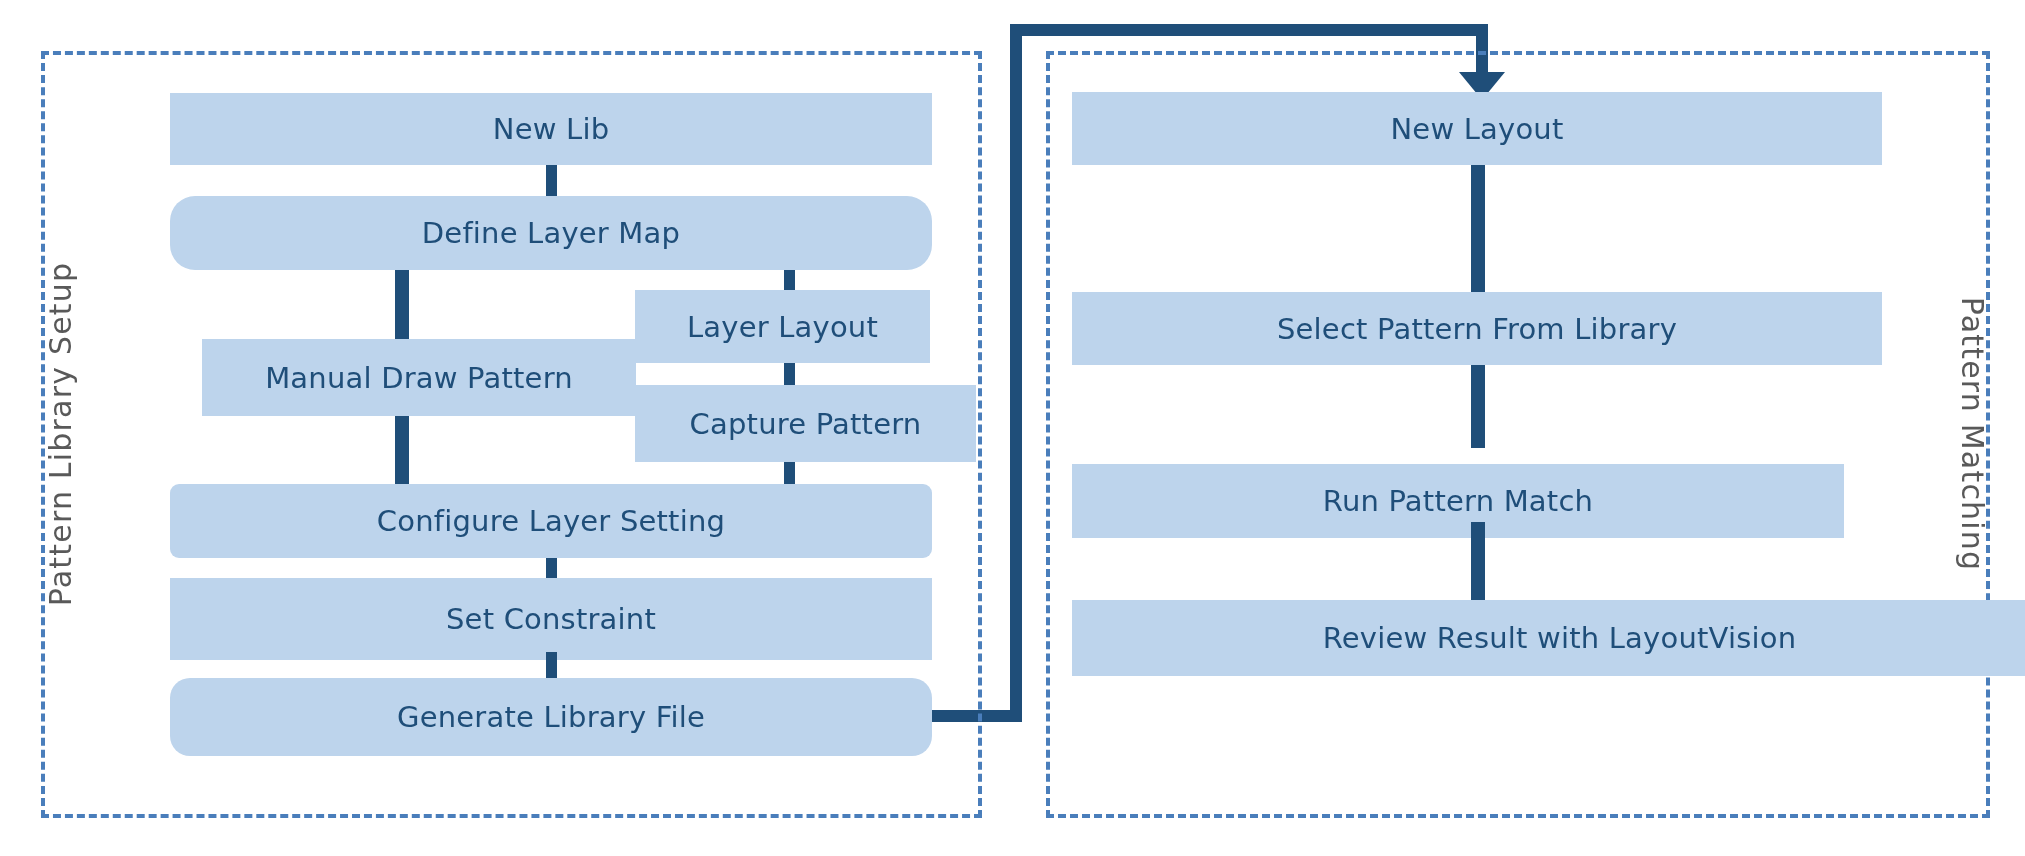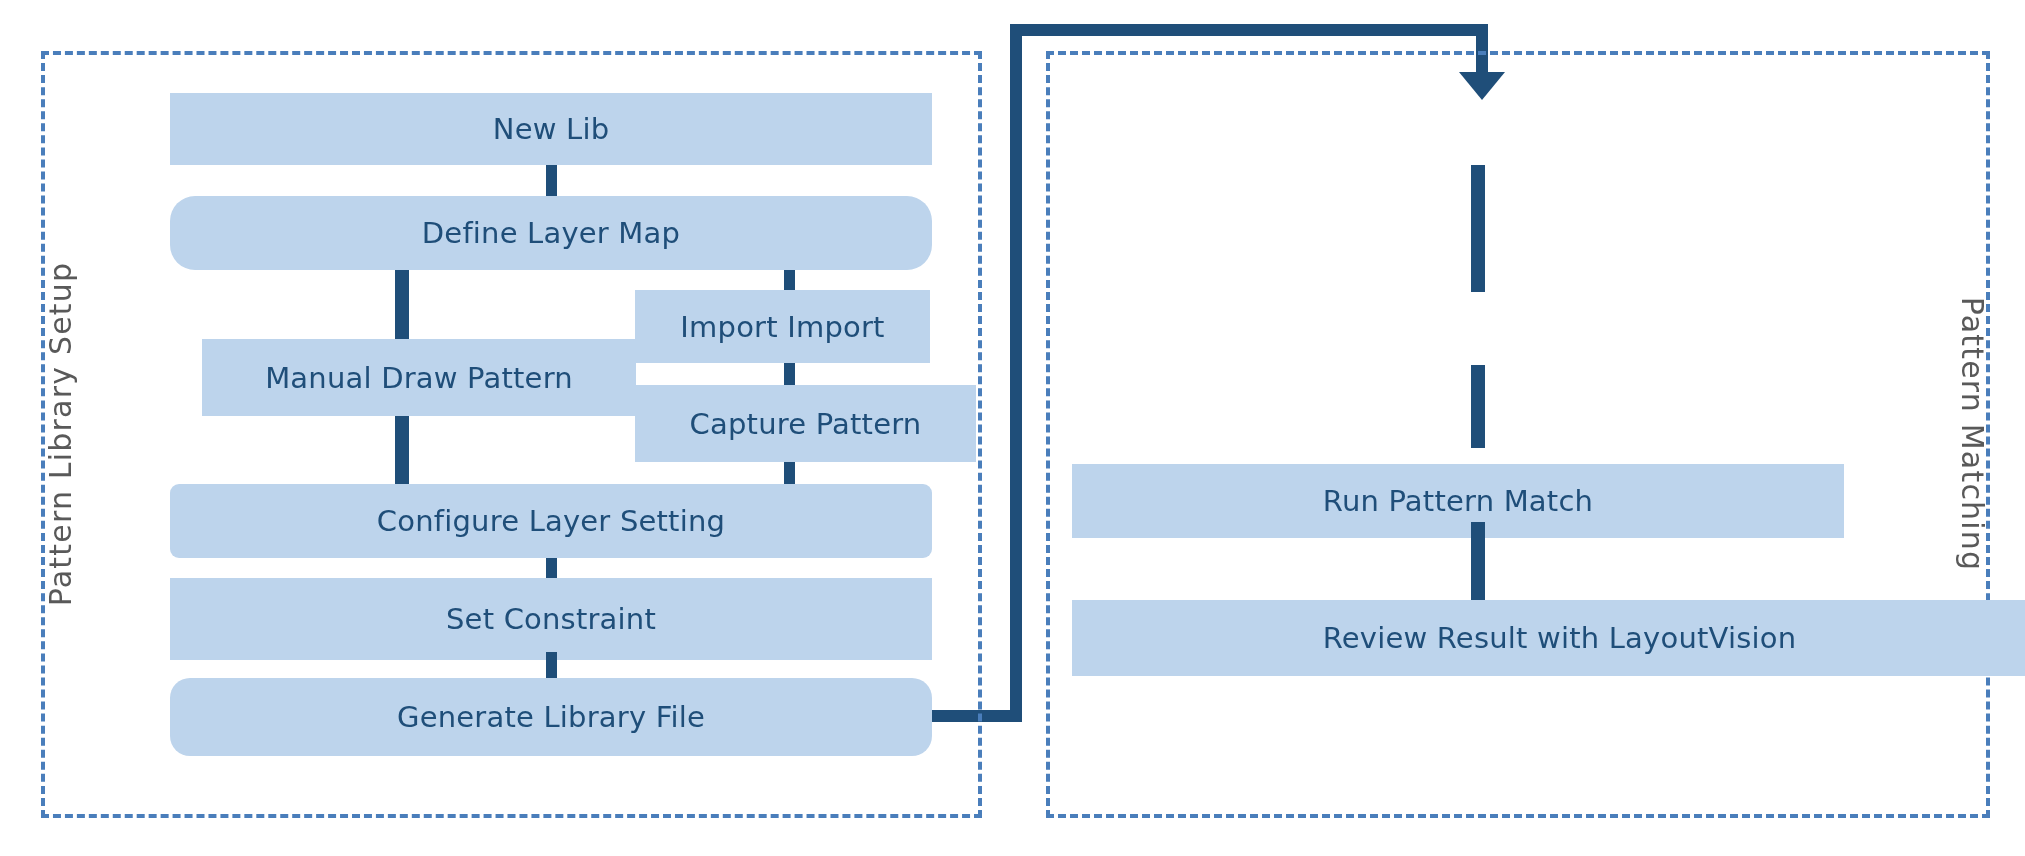--- a/index.html
+++ b/index.html
@@ -143,21 +143,21 @@
 
   <div class="conn-v" id="conn-newlib-define"></div>
 
   <div class="node" id="node-define-layer-map">Define Layer Map</div>
 
   <div class="conn-v" id="conn-define-manual"></div>
   <div class="conn-v" id="conn-define-import"></div>
 
   <div class="node" id="node-manual-draw-pattern">Manual Draw Pattern</div>
 
-  <div class="node" id="node-import-layout">Import Import</div>
+  <div class="node" id="node-import-layout">Layer Layout</div>
 
   <div class="conn-v" id="conn-import-capture"></div>
 
   <div class="node" id="node-capture-pattern">Capture Pattern</div>
 
   <div class="conn-v" id="conn-manual-config"></div>
   <div class="conn-v" id="conn-capture-config"></div>
 
   <div class="node" id="node-configure-layer-setting">Configure Layer Setting</div>
 
@@ -166,23 +166,25 @@
   <div class="node" id="node-set-constraint">Set Constraint</div>
 
   <div class="conn-v" id="conn-setc-generate"></div>
 
   <div class="node" id="node-generate-library-file">Generate Library File</div>
 
   <div class="group" id="group-right"></div>
 
   <div class="group-label" id="label-right">Pattern Matching</div>
 
+  <div class="node" id="node-new-layout">New Layout</div>
 
   <div class="conn-v" id="conn-newlayout-select"></div>
 
+  <div class="node" id="node-select-pattern">Select Pattern From Library</div>
 
   <div class="conn-v" id="conn-select-run"></div>
 
   <div class="node" id="node-run-pattern-match">Run Pattern Match</div>
 
   <div class="conn-v" id="conn-run-review"></div>
 
   <div class="node" id="node-review-result">Review Result with LayoutVision</div>
 
 </div>

